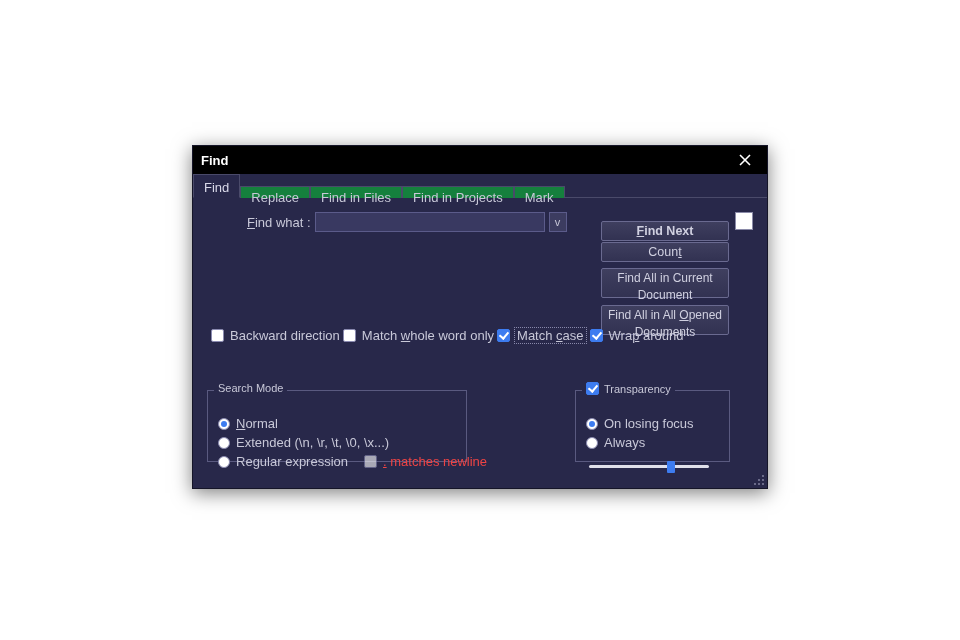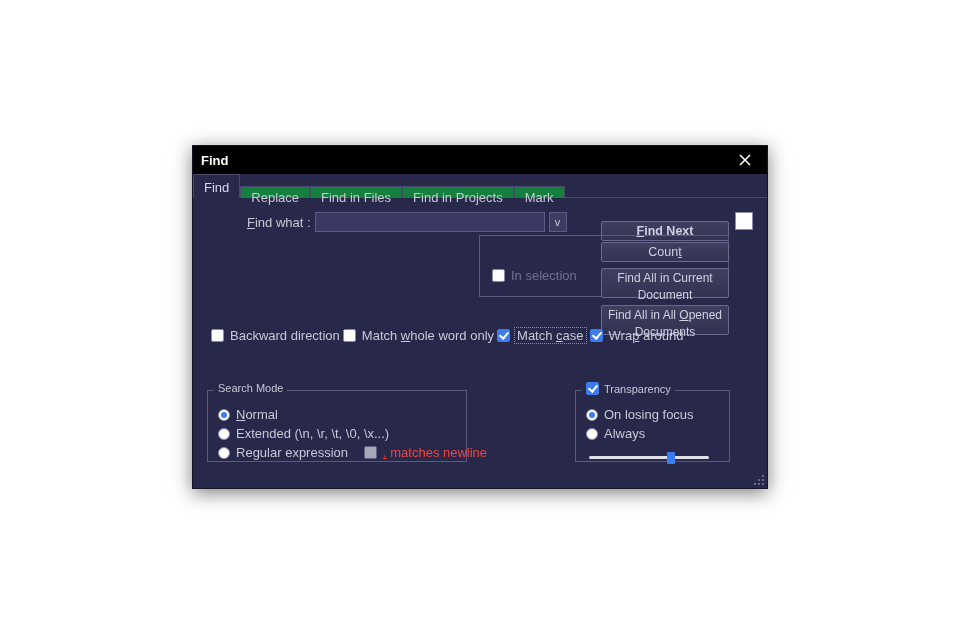--- a/index.html
+++ b/index.html
@@ -183,21 +183,21 @@
   }
   .fs-search {
     left: 14px; top: 192px;
     width: 260px; height: 72px;
   }
   .fs-trans {
     left: 382px; top: 192px;
     width: 155px; height: 72px;
   }
 
-  .radio-col { display: flex; flex-direction: column; gap: 4px; margin-top: 8px;}
+  .radio-col { display: flex; flex-direction: column; gap: 4px; margin-top: 17px;}
   .radio-row { display: flex; align-items: center; gap: 6px; white-space: nowrap; }
   .radio {
     width: 12px; height: 12px;
     border: 1px solid #8a8ab0;
     border-radius: 50%;
     background: #fff;
     position: relative;
     flex-shrink: 0;
   }
   .radio.checked::after {
@@ -264,26 +264,20 @@
 
     <div class="find-row">
       <label><span class="u">F</span>ind what :</label>
       <input class="find-input" value="" style="">
       <div class="drop-btn">v</div>
     </div>
 
     <div class="btn btn-find-next"><span class="u">F</span>ind Next</div>
     <div class="lock-box"></div>
 
-    <div class="sel-group">
-      <div class="cb-row">
-        <div class="cb"></div>
-        <span>In selection</span>
-      </div>
-    </div>
 
     <div class="btn btn-count">Coun<span class="u">t</span></div>
     <div class="btn tall btn-fac">Find All in Current Document</div>
     <div class="btn tall btn-fao">Find All in All <span class="u">O</span>pened Documents</div>
 
     <div class="opt-col">
       <div class="cb-row">
         <div class="cb"></div>
         <span>Backward direction</span>
       </div>

